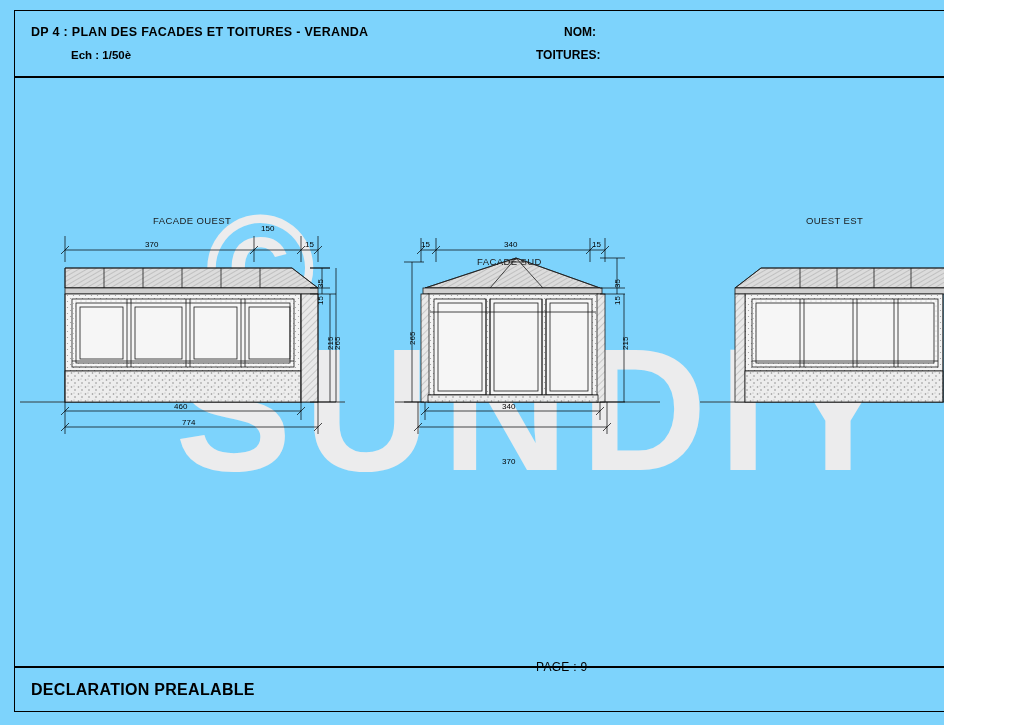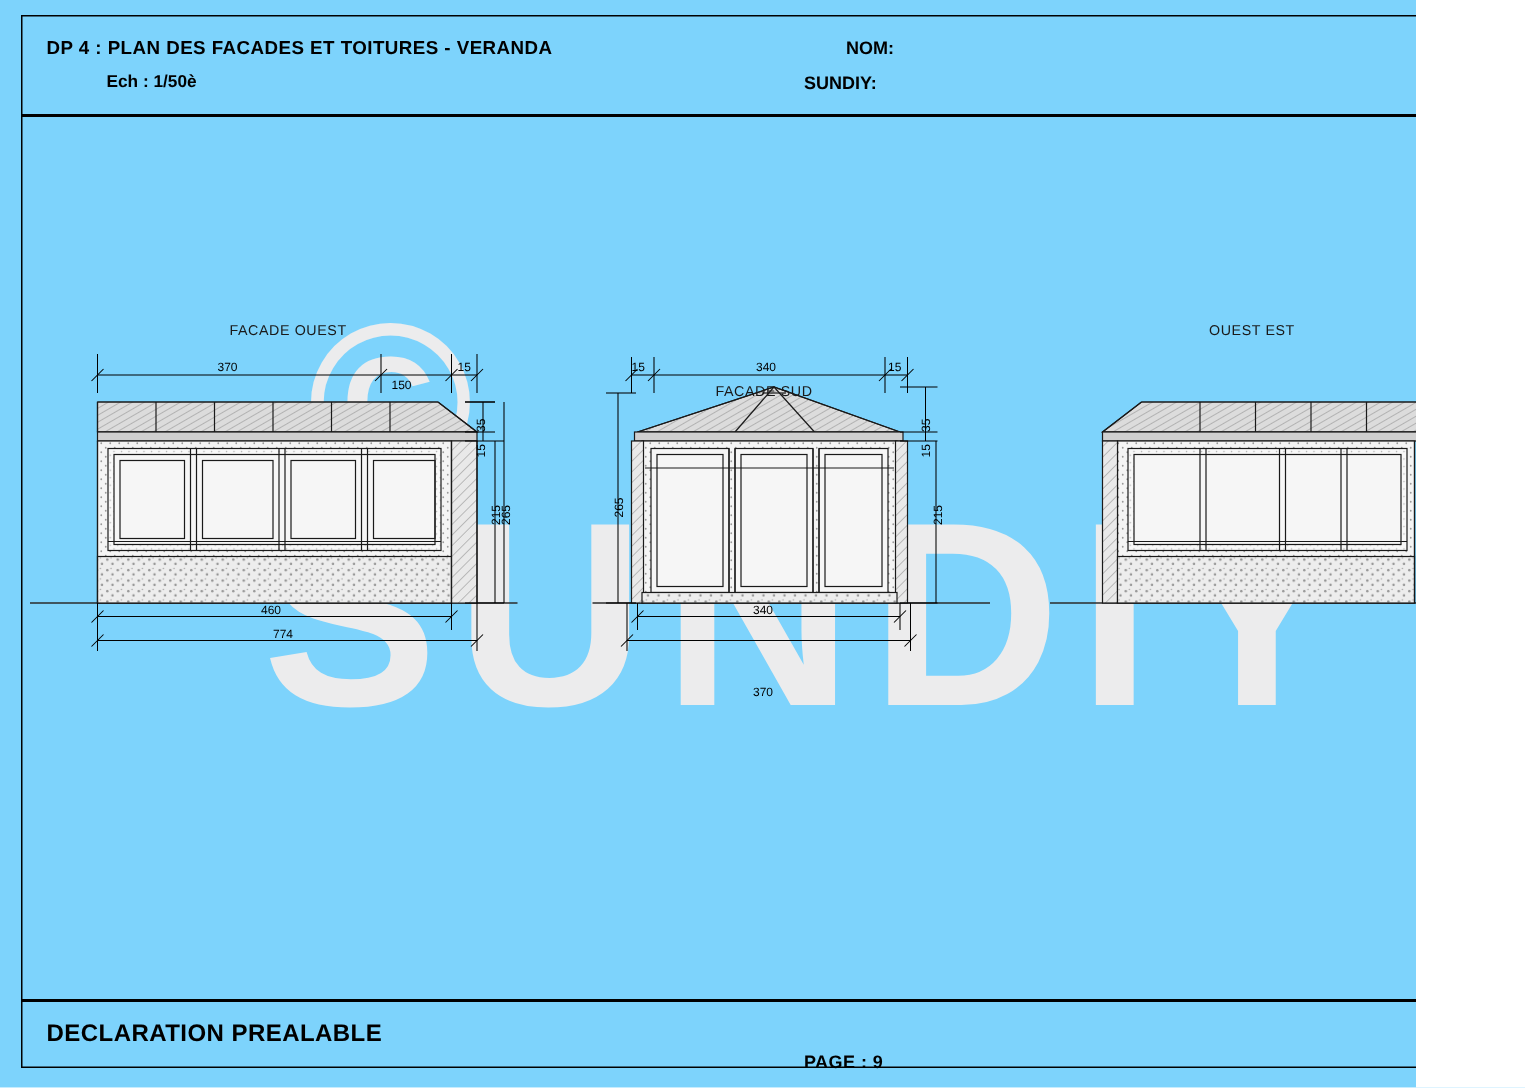--- a/index.html
+++ b/index.html
@@ -76,24 +76,23 @@
     font-size: 16px;
     font-weight: bold;
     letter-spacing: 0.3px;
     color: #000;
   }
   .footer-center {
     position: absolute;
     left: 536px;
     top: 660px;
     font-size: 12px;
-    font-weight: bold;
+    font-weight: normal;
     letter-spacing: 0.3px;
     color: #000;
-    margin-top: 41px;
   }
   
   #watermark {
     position: absolute;
     left: 0;
     top: 0;
     width: 1024px;
     height: 725px;
     pointer-events: none;
   }
@@ -133,21 +132,21 @@
 
 <div id="sheet">
 
   <div class="frame"></div>
   <div class="hline" style="left:14px; top:76px; width:995px;"></div>
   <div class="hline" style="left:14px; top:666px; width:995px;"></div>
 
   <div class="title-main">DP 4 : PLAN DES FACADES ET TOITURES - VERANDA</div>
   <div class="title-scale">Ech : 1/50è</div>
   <div class="owner-name">NOM:</div>
-  <div class="owner-addr">SUNDIY:</div>
+  <div class="owner-addr">TOITURES:</div>
   <div class="footer-left">DECLARATION PREALABLE</div>
   <div class="footer-center">PAGE :   9</div>
 
   <svg id="watermark" viewBox="0 0 1024 725">
     <text class="wm-text" x="205" y="320" font-size="150">©</text>
     <text class="wm-text" x="175" y="470" font-size="175" letter-spacing="12">SUNDIY</text>
   </svg>
 
   <svg id="drawings" viewBox="0 0 1024 725">
     <defs>
@@ -382,21 +381,21 @@
       </g>
 
     </g>
   </svg>
 
   <div class="view-caption" style="left:153px; top:215px;">FACADE OUEST</div>
   <div class="view-caption" style="left:477px; top:215px;margin-top:41px;">FACADE SUD</div>
   <div class="view-caption" style="left:806px; top:215px;">OUEST EST</div>
 
   <div class="dim-label" style="left:145px; top:240px;">370</div>
-  <div class="dim-label" style="left:261px; top:252px;">150</div>
+  <div class="dim-label" style="left:261px; top:224px;">150</div>
   <div class="dim-label" style="left:305px; top:240px;">15</div>
   <div class="dim-label vert" style="left:316px; top:288px;">35</div>
   <div class="dim-label vert" style="left:316px; top:305px;">15</div>
   <div class="dim-label vert" style="left:326px; top:350px;">215</div>
   <div class="dim-label vert" style="left:333px; top:350px;">265</div>
   <div class="dim-label" style="left:174px; top:402px;">460</div>
   <div class="dim-label" style="left:182px; top:418px;">774</div>
 
   <div class="dim-label" style="left:421px; top:240px;">15</div>
   <div class="dim-label" style="left:504px; top:240px;">340</div>

